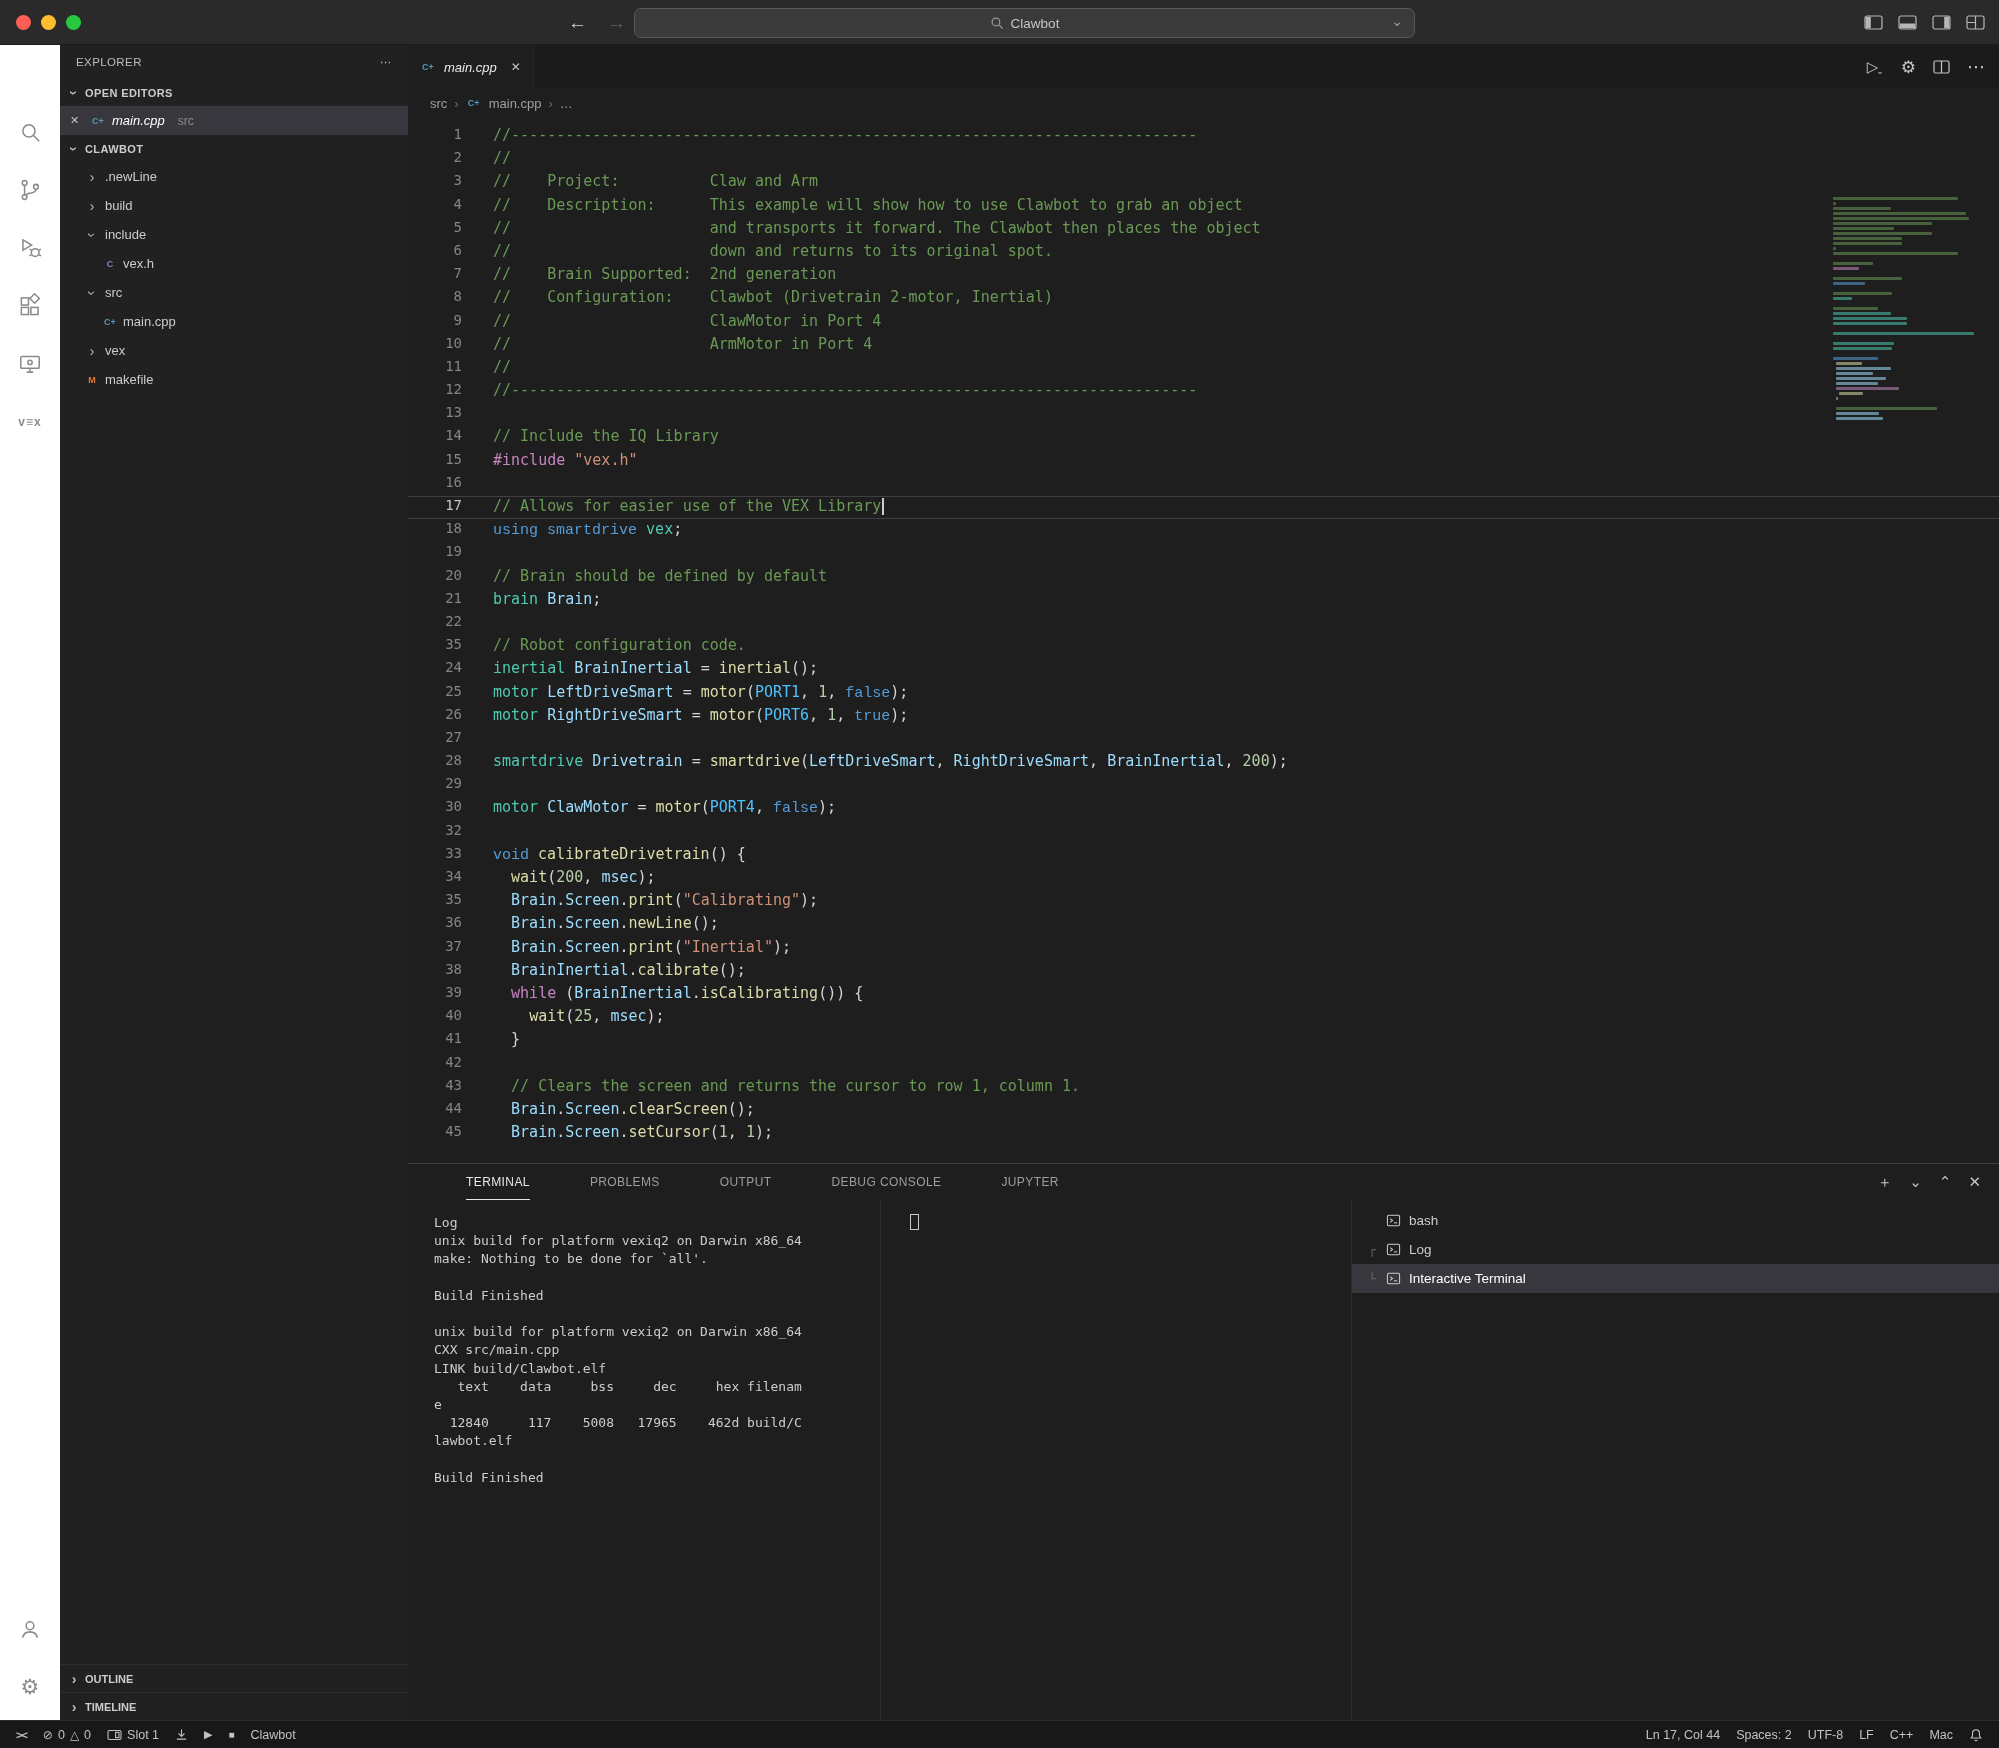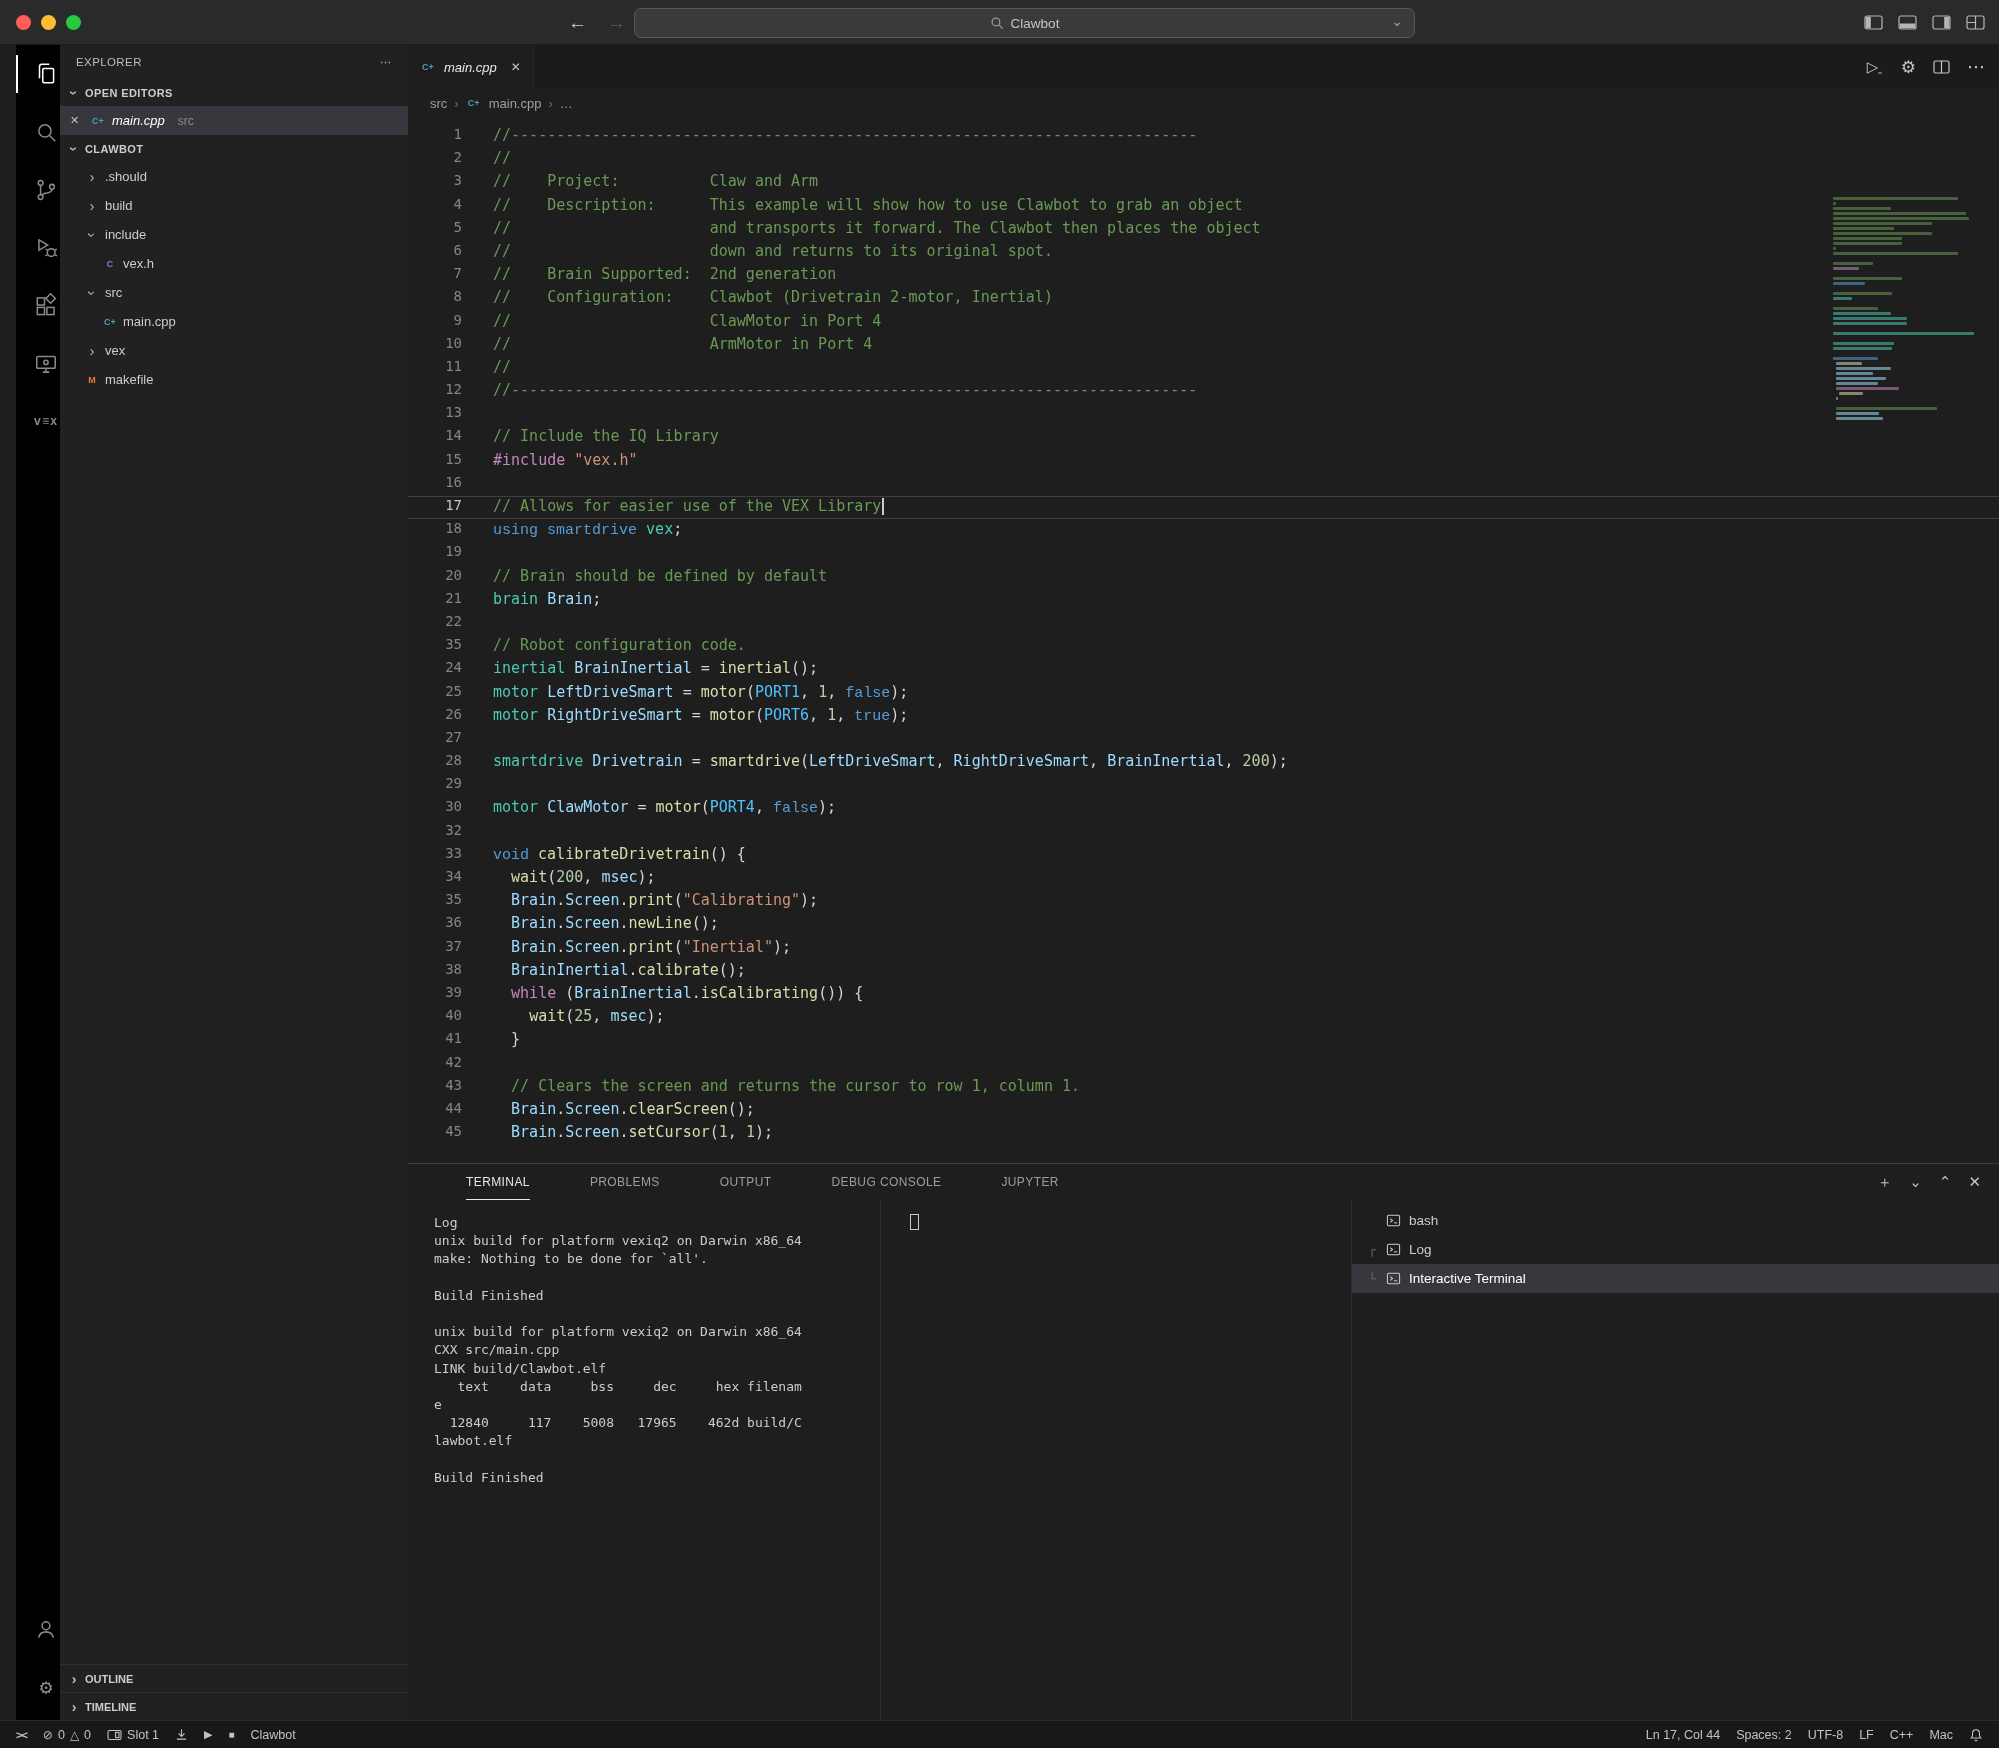--- a/index.html
+++ b/index.html
@@ -13,21 +13,21 @@
   .tl-dot { width:15px; height:15px; border-radius:50%; }
   .tl-red{ background:#ff5f57; } .tl-yellow{ background:#febc2e; } .tl-green{ background:#28c840; }
   .nav-arrows { position:absolute; left:568px; top:0; height:45px; display:flex; align-items:center; gap:20px; font-size:19px; }
   .arrow-back{ color:#d4d4d4; } .arrow-fwd{ color:#5c5c5c; }
   .command-center { position:absolute; left:634px; top:8px; width:781px; height:30px; background:#3a3a3a; border:1px solid #585858; border-radius:7px; display:flex; align-items:center; justify-content:center; gap:7px; color:#c3c3c3; font-size:13.5px; }
   .cc-chevron { position:absolute; right:11px; top:4px; color:#9a9a9a; font-size:14px; }
   .window-icons { position:absolute; right:14px; top:0; height:45px; display:flex; align-items:center; gap:15px; }
   .window-icons svg { display:block; }
 
   
-  .activitybar { position:absolute; left:16px; top:45px; width:60px; bottom:28px; background:#000000;font-family:Liberation Mono, monospace; }
+  .activitybar { position:absolute; left:0; top:45px; width:60px; bottom:28px; background:#ffffff; }
   .ab-item { position:relative; width:60px; height:58px; display:flex; align-items:center; justify-content:center; color:#8a8a8a; }
   .ab-item.active { color:#ffffff; }
   .ab-item.active::before { content:""; position:absolute; left:0; top:10px; bottom:10px; width:2px; background:#ffffff; }
   .ab-bottom { position:absolute; bottom:4px; left:0; width:60px; }
   .ab-gear { font-size:21px; }
   .vex-logo { font-size:12px; font-weight:700; letter-spacing:1px; color:#8a8a8a; }
 
   
   .sidebar { position:absolute; left:60px; top:45px; width:348px; bottom:28px; background:#212121; font-size:13px; }
   .sidebar-header { height:34px; display:flex; align-items:center; padding:0 16px; font-size:11.5px; letter-spacing:.4px; color:#bcbcbc; }
@@ -217,21 +217,21 @@
       <span class="oe-label">main.cpp</span>
       <span class="oe-detail">src</span>
     </div>
     <div class="sec-header">
       <span class="sec-chevron">›</span>
       <span>CLAWBOT</span>
     </div>
     <div class="tree">
         <div class="tree-row" style="padding-left: 24px;">
           <span class="tree-chevron">›</span>
-          <span>.should</span>
+          <span>.newLine</span>
         </div>
         <div class="tree-row" style="padding-left: 24px;">
           <span class="tree-chevron">›</span>
           <span>build</span>
         </div>
         <div class="tree-row" style="padding-left: 24px;">
           <span class="tree-chevron expanded">›</span>
           <span>include</span>
         </div>
         <div class="tree-row" style="padding-left: 42px;">

